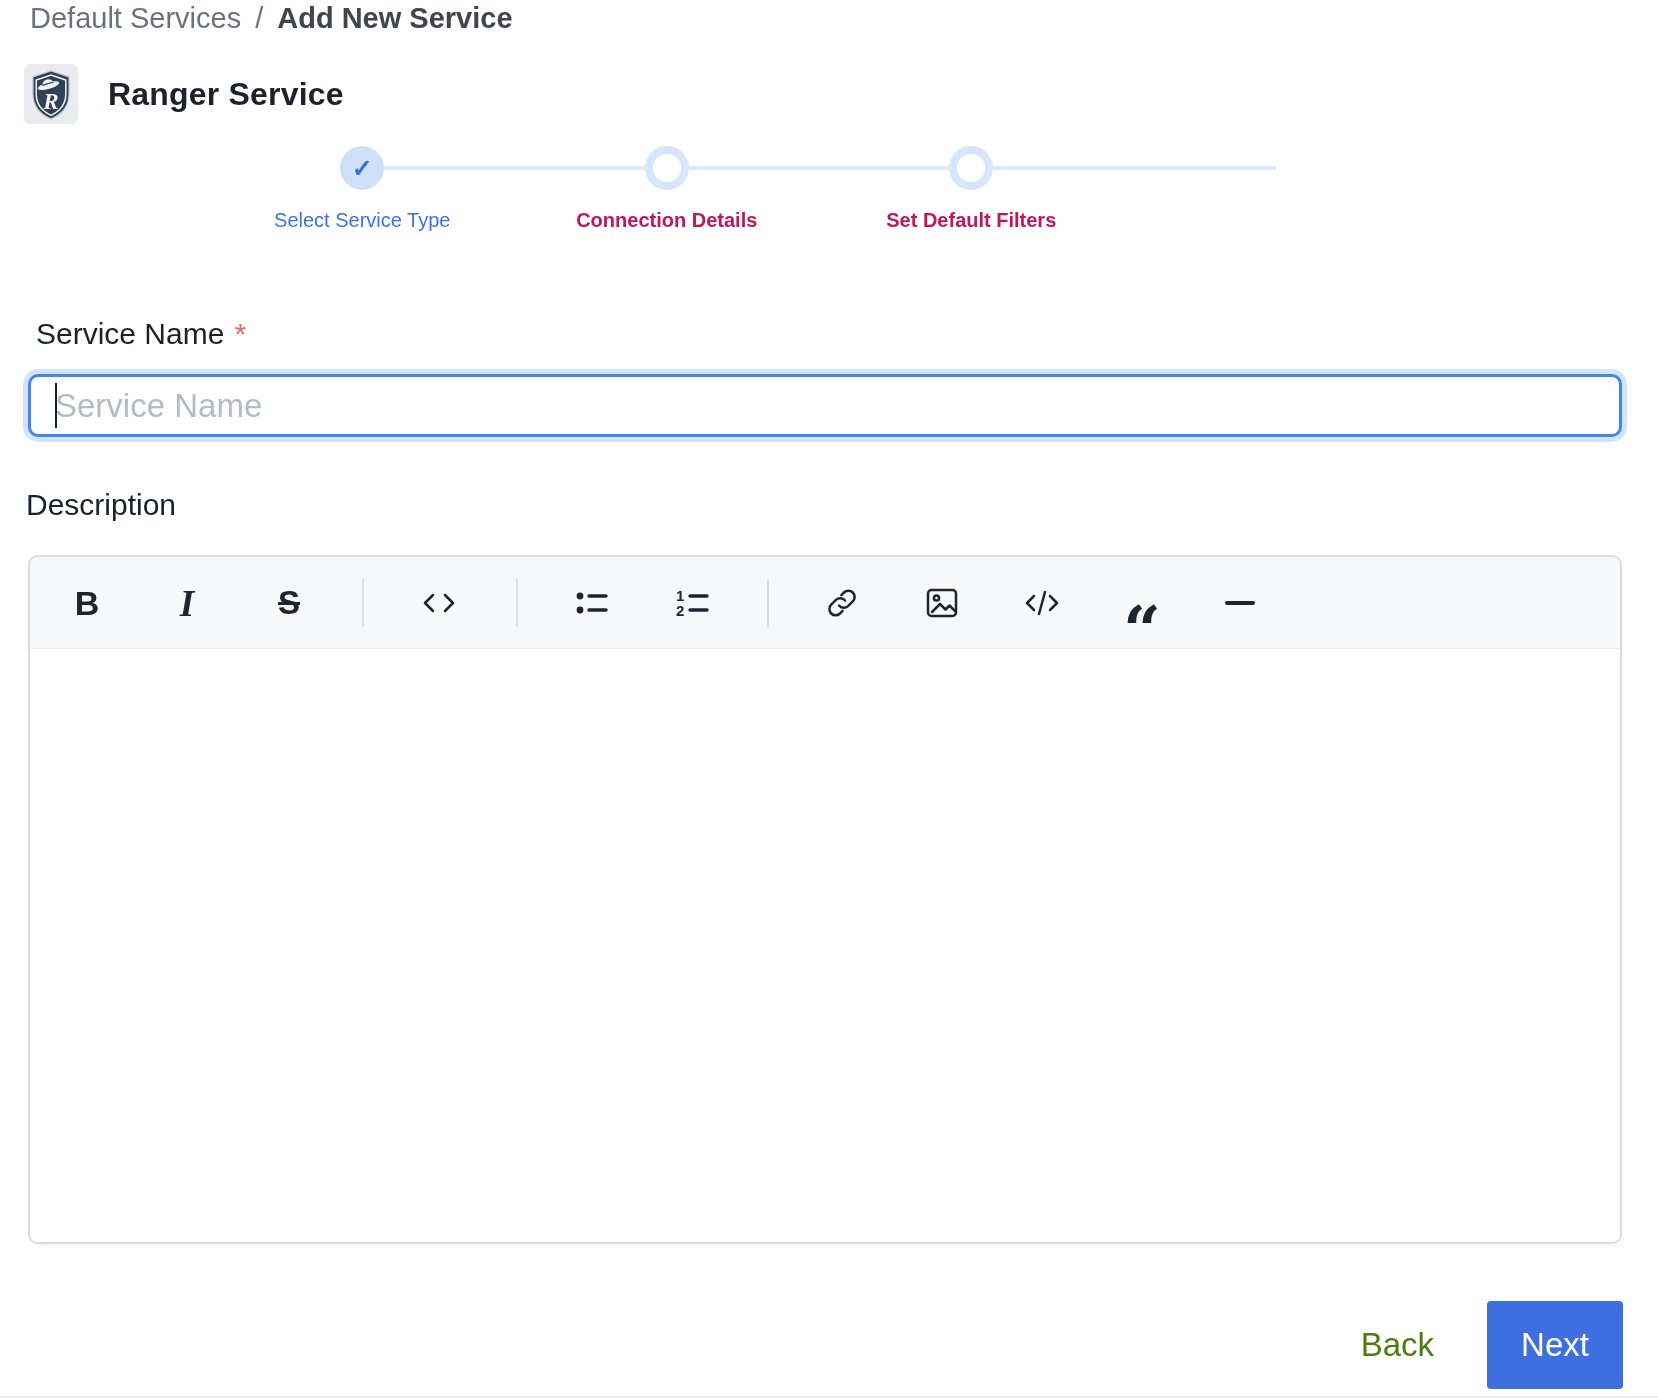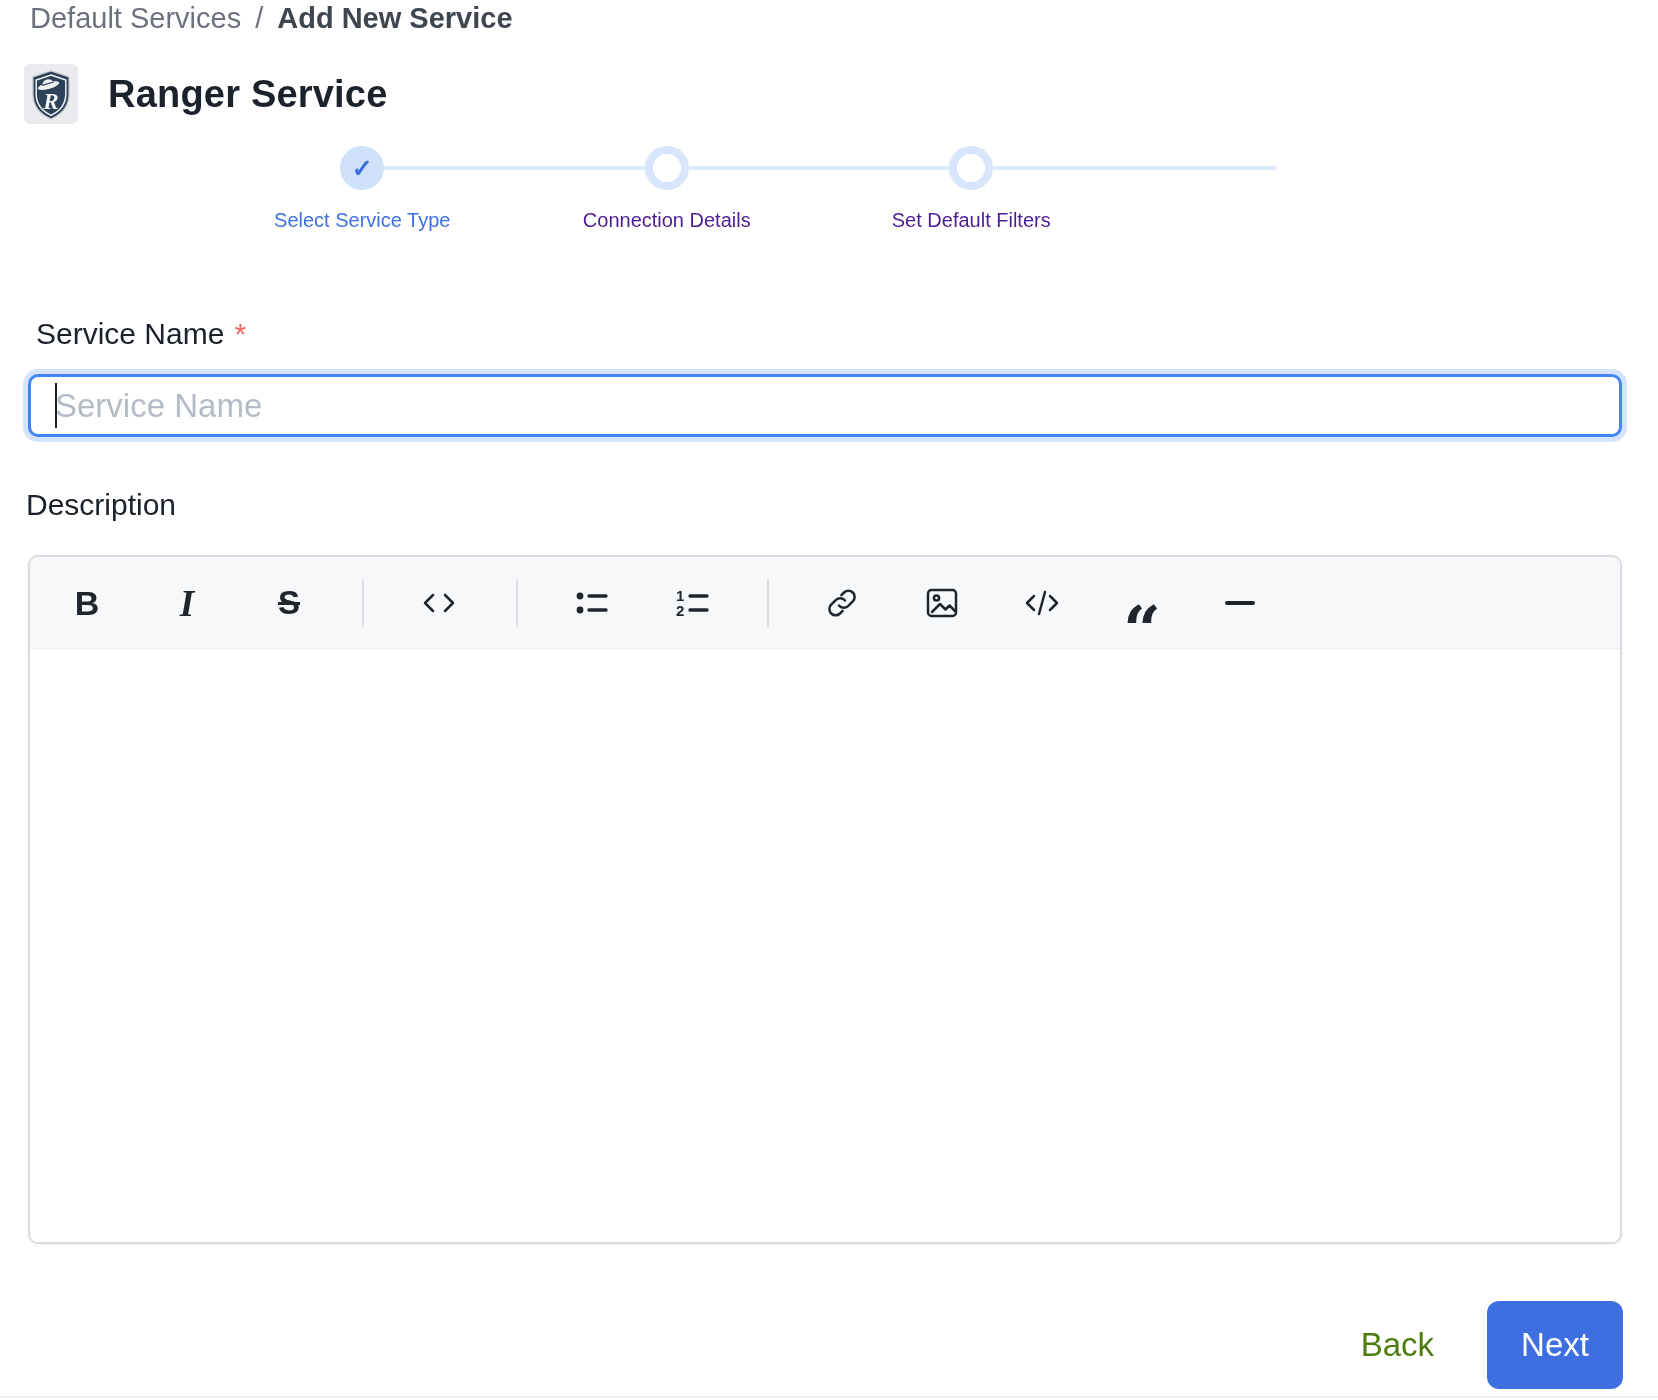--- a/index.html
+++ b/index.html
@@ -9,35 +9,35 @@
 
   
   .breadcrumb { position:absolute; left:30px; top:2px; font-size:29px; display:flex; gap:14px; align-items:baseline; }
   .crumb-section { color:#6c727d; }
   .crumb-sep { color:#6c727d; }
   .crumb-current { color:#3f4650; font-weight:600; }
 
   
   .header { position:absolute; left:24px; top:64px; display:flex; align-items:center; gap:30px; }
   .logo-box { width:54px; height:60px; background:#e9ebee; border-radius:6px; display:flex; align-items:center; justify-content:center; }
-  .page-title { font-size:38px; font-weight:600; color:#1c222b; letter-spacing:.2px; }
+  .page-title { font-size:32px; font-weight:600; color:#1c222b; letter-spacing:.2px; }
 
   
   .stepper { position:absolute; left:210px; top:146px; width:1218px; }
   .connector { position:absolute; left:152px; right:152px; top:20px; height:4px; background:#dce8fb; z-index:0; }
   .steps-row { position:relative; display:flex; z-index:1; }
   .step { width:25%; display:flex; flex-direction:column; align-items:center; cursor:pointer; }
   .circle-slot { height:44px; display:flex; align-items:center; justify-content:center; }
   .circle-done { width:44px; height:44px; border-radius:50%; background:#cfe0f9; display:flex; align-items:center; justify-content:center;
                  color:#3a70dd; font-size:25px; font-weight:700; }
   .circle-active { width:42px; height:42px; border-radius:50%; background:#ffffff; border:9px solid #2b66dd; }
   .circle-upcoming { width:44px; height:44px; border-radius:50%; background:#ffffff; border:8px solid #d8e6fb; }
   .step-label { margin-top:19px; font-size:20px; font-weight:500; white-space:nowrap; }
   .step-label.blue { color:#3c72e2; }
-  .step-label.dark { color:#4c1d95; }
+  .step-label.dark { color:#be185d;font-weight:bold; }
 
   
   .field-label { position:absolute; font-size:30px; font-weight:500; color:#1b212b; display:flex; gap:10px; }
   .sn-label { left:36px; top:317px; }
   .required { color:#f26660; font-weight:500; }
   .input-wrap { position:absolute; left:28px; top:374px; width:1594px; height:63px; }
   .text-input { width:100%; height:100%; border:3px solid #4285f4; border-radius:10px; outline:none;
                 box-shadow:0 0 0 5px rgba(66,133,244,.22); padding:0 24px; font-size:33px; color:#1a1f26;
                 font-family:"Liberation Sans", sans-serif; background:#fff; }
   .text-input::placeholder { color:#b4bbc5; }
@@ -56,21 +56,21 @@
   .glyph-s { font-size:33px; font-weight:600; text-decoration:line-through; color:#1f252d; }
   .glyph-quote { font-family:"DejaVu Serif", serif; font-weight:bold; font-size:66px; color:#1f252d; line-height:1; height:40px; overflow:visible; display:block; transform:translateY(14px); }
   .glyph-hr { width:30px; height:4px; background:#1f252d; border-radius:2px; }
   .tb-svg { stroke:#1f252d; stroke-width:2.5; fill:none; stroke-linecap:round; stroke-linejoin:round; }
   .editor-content { height:596px; background:#fff; cursor:text; }
 
   
   .footer { position:absolute; top:1301px; right:35px; height:88px; display:flex; align-items:center; gap:53px; }
   .back-link { font-size:33px; color:#4d7c0f; cursor:pointer; background:none; border:none; font-family:"Liberation Sans", sans-serif; }
   .next-btn { width:136px; height:88px; background:#3d6fe0; color:#ffffff; font-size:33px; font-weight:500; border:none;
-              border-radius:12px; cursor:pointer; font-family:"Liberation Sans", sans-serif; }
+              border-radius:4px; cursor:pointer; font-family:"Liberation Sans", sans-serif; }
   .bottom-edge { position:absolute; left:0; top:1396px; width:100%; height:2px; background:#eef0f4; }
 </style>
 </head>
 <body>
 
 <div class="page">
 
   <div class="breadcrumb">
     <span class="crumb-section">Default Services</span>
     <span class="crumb-sep">/</span>

